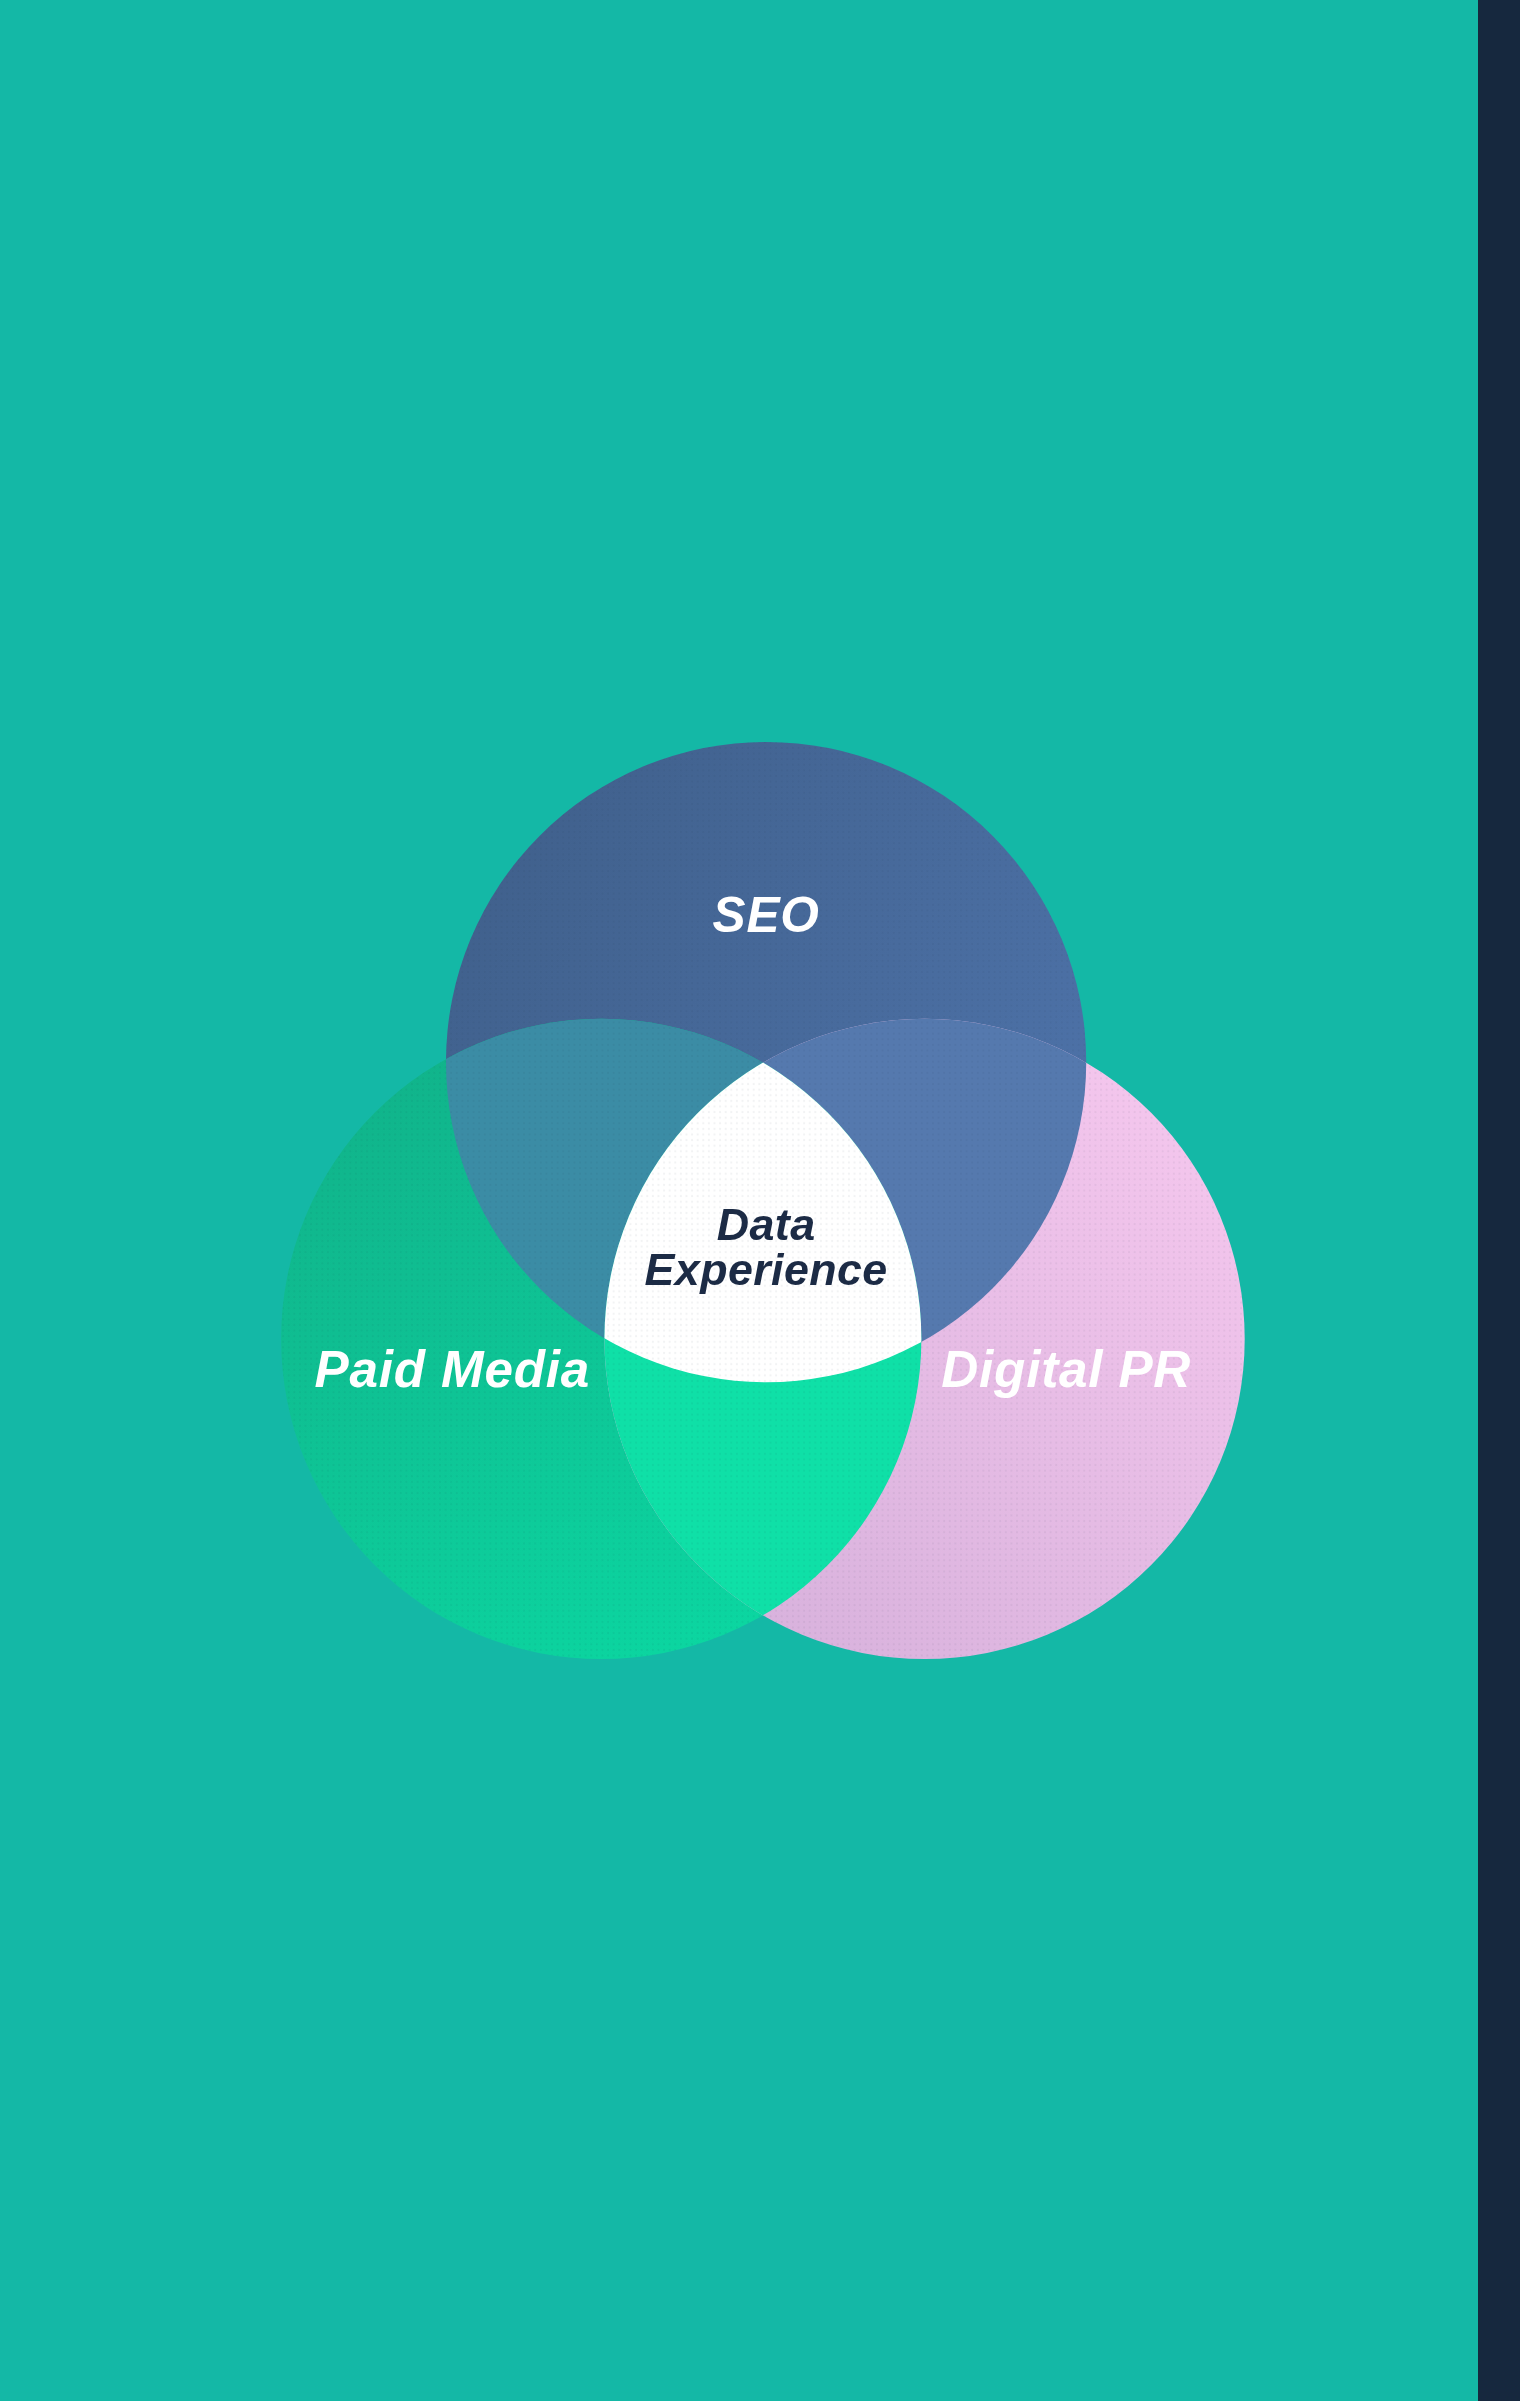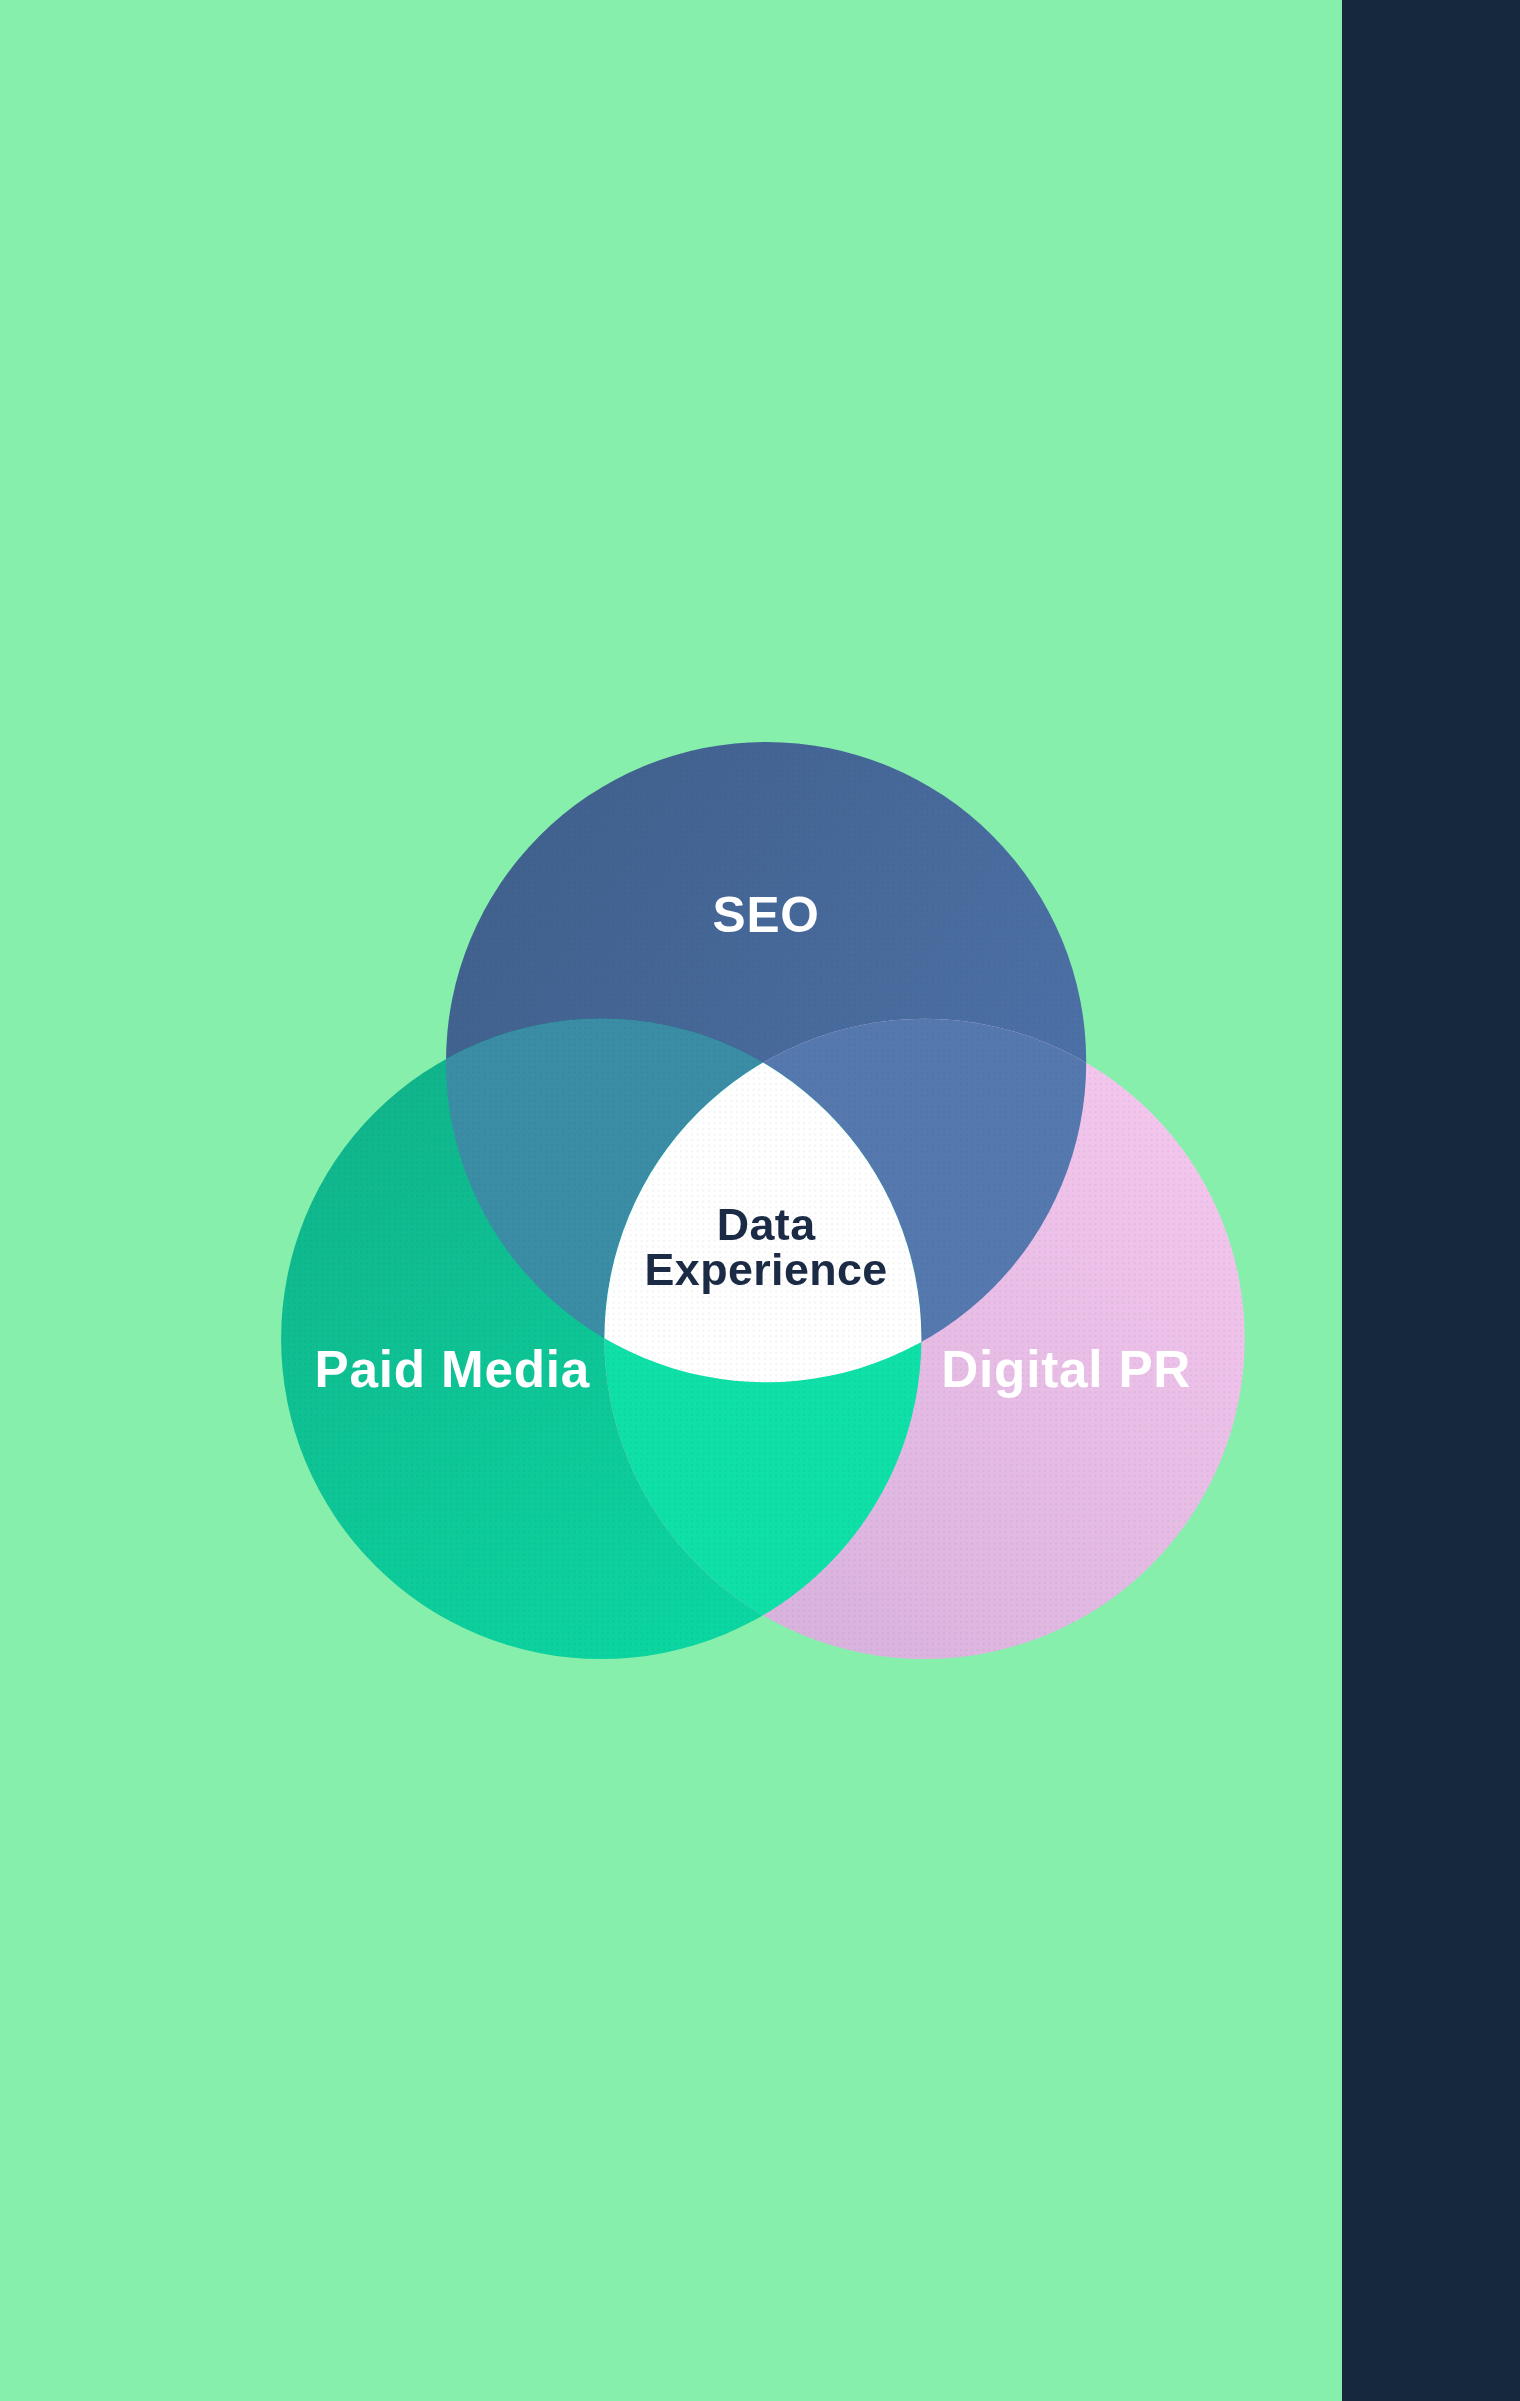--- a/index.html
+++ b/index.html
@@ -6,23 +6,24 @@
     margin: 0;
     padding: 0;
     width: 1521px;
     height: 2401px;
     background: #16283e;
     overflow: hidden;
     font-family: "Liberation Sans", "DejaVu Sans", sans-serif;
   }
   .stage {
     position: relative;
-    width: 1342px;
+    width: 1478px;
     height: 2401px;
-    background: #86efac;
+    background: #14b8a6;
+    font-style: italic;
   }
   svg.venn {
     position: absolute;
     left: 0;
     top: 0;
     width: 1521px;
     height: 2401px;
     display: block;
   }
   text.circle-label {

